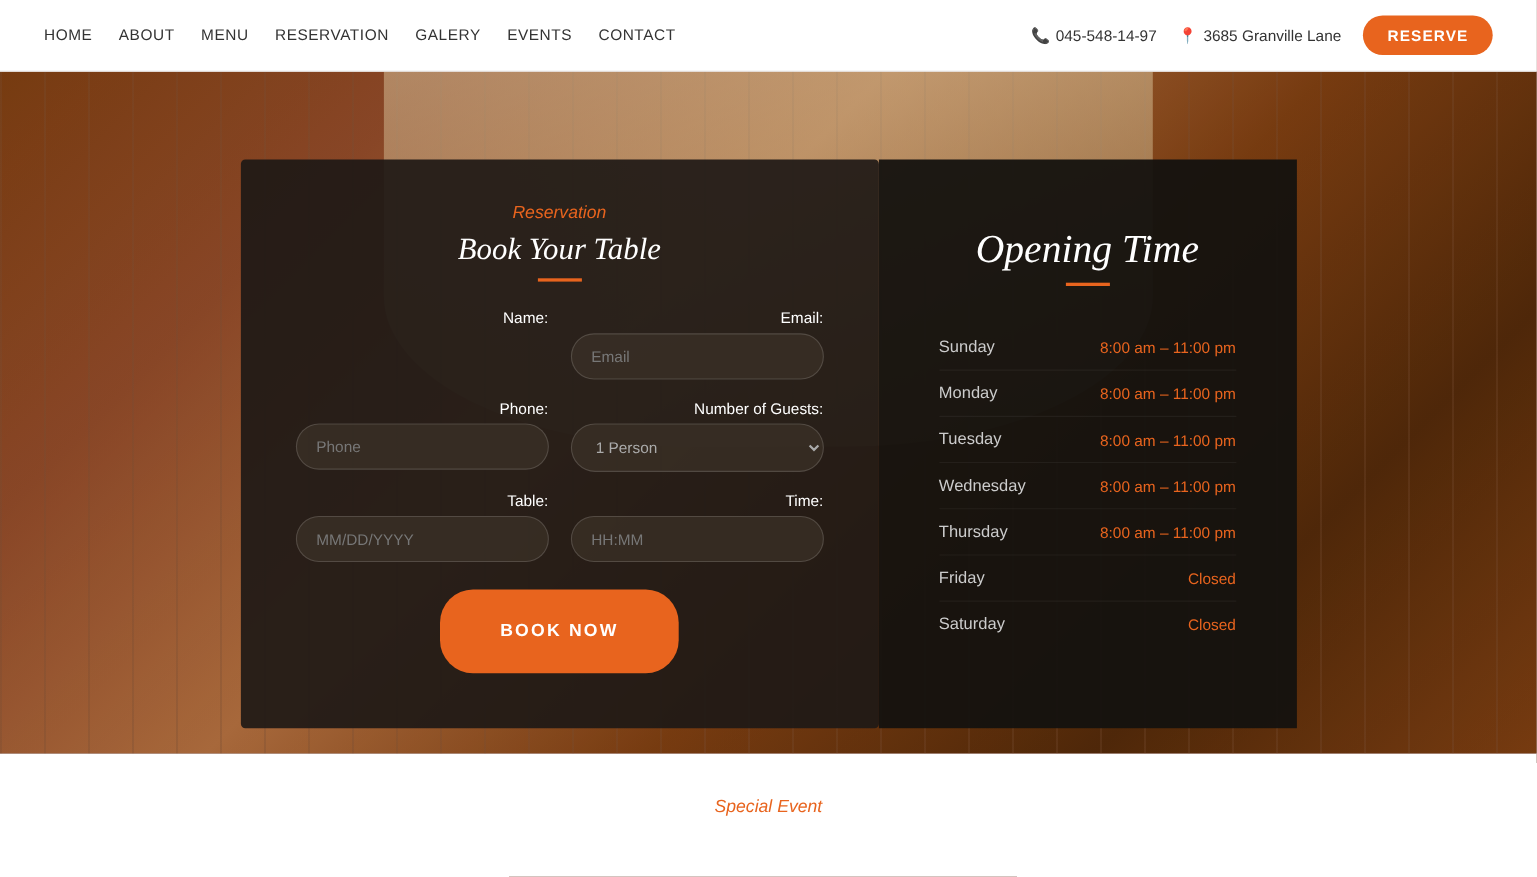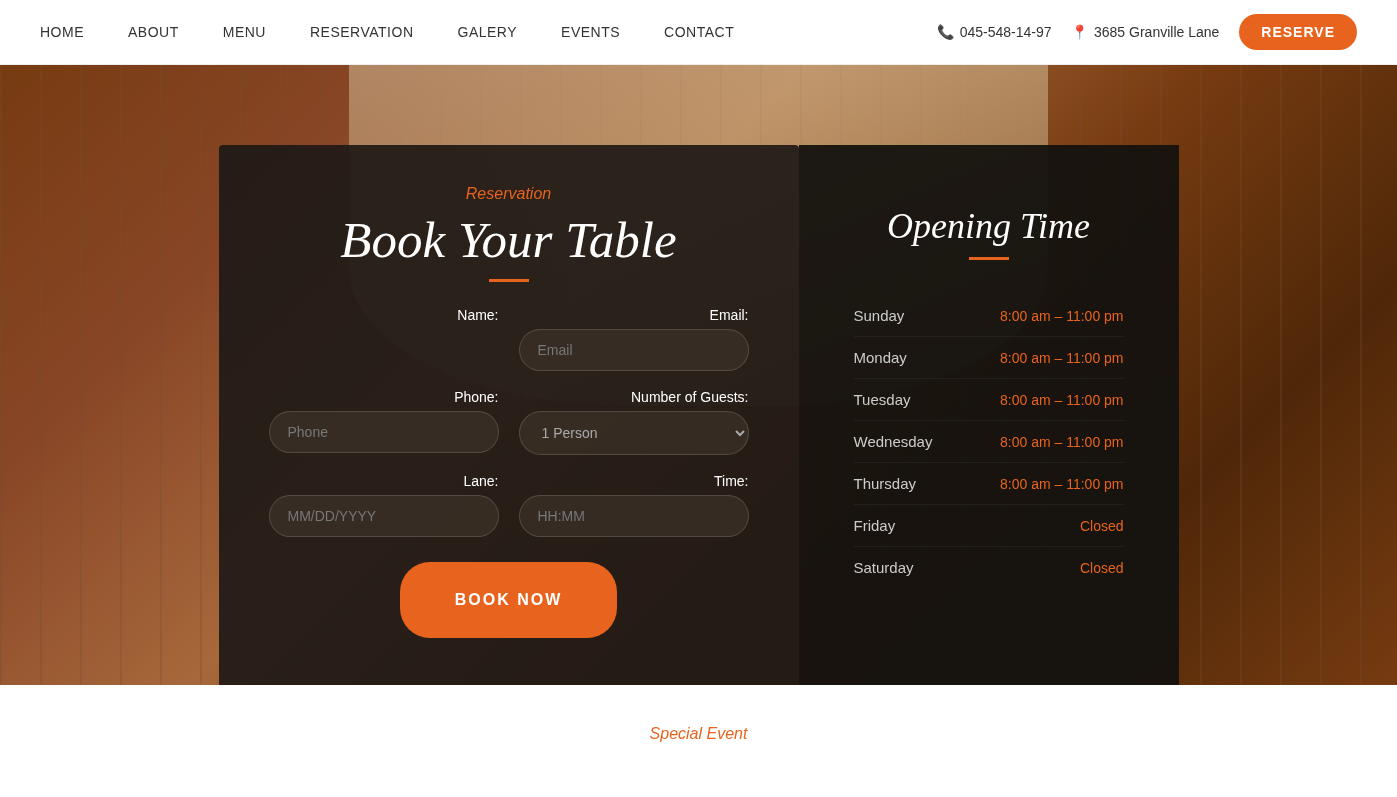--- a/index.html
+++ b/index.html
@@ -12,21 +12,21 @@
       justify-content: space-between;
       padding: 0 40px;
       height: 65px;
       background: #fff;
       border-bottom: 1px solid #eee;
       position: relative;
       z-index: 10;
     }
     .nav-links {
       display: flex;
-      gap: 44px;
+      gap: 24px;
       list-style: none;
     }
     .nav-links a {
       text-decoration: none;
       color: #333;
       font-size: 14px;
       font-weight: 500;
       letter-spacing: 0.5px;
     }
     .nav-right {
@@ -108,21 +108,21 @@
     }
     .form-subtitle {
       color: #e8641e;
       font-size: 16px;
       text-align: center;
       font-style: italic;
       margin-bottom: 8px;
     }
     .form-title {
       color: #fff;
-      font-size: 51px;
+      font-size: 28px;
       text-align: center;
       font-family: Georgia, serif;
       font-style: italic;
       font-weight: normal;
       margin-bottom: 10px;
     }
     .form-divider {
       width: 40px;
       height: 3px;
       background: #e8641e;
@@ -288,21 +288,21 @@
             <option>3 Persons</option>
             <option>4 Persons</option>
             <option>5 Persons</option>
             <option>6+ Persons</option>
           </select>
         </div>
       </div>
 
       <div class="form-row">
         <div class="form-group">
-          <label>Lane:</label>
+          <label>Table:</label>
           <input type="text" placeholder="MM/DD/YYYY" style="">
         </div>
         <div class="form-group">
           <label>Time:</label>
           <input type="text" placeholder="HH:MM" style="">
         </div>
       </div>
 
       <button class="book-now-btn">BOOK NOW</button>
     </div>

